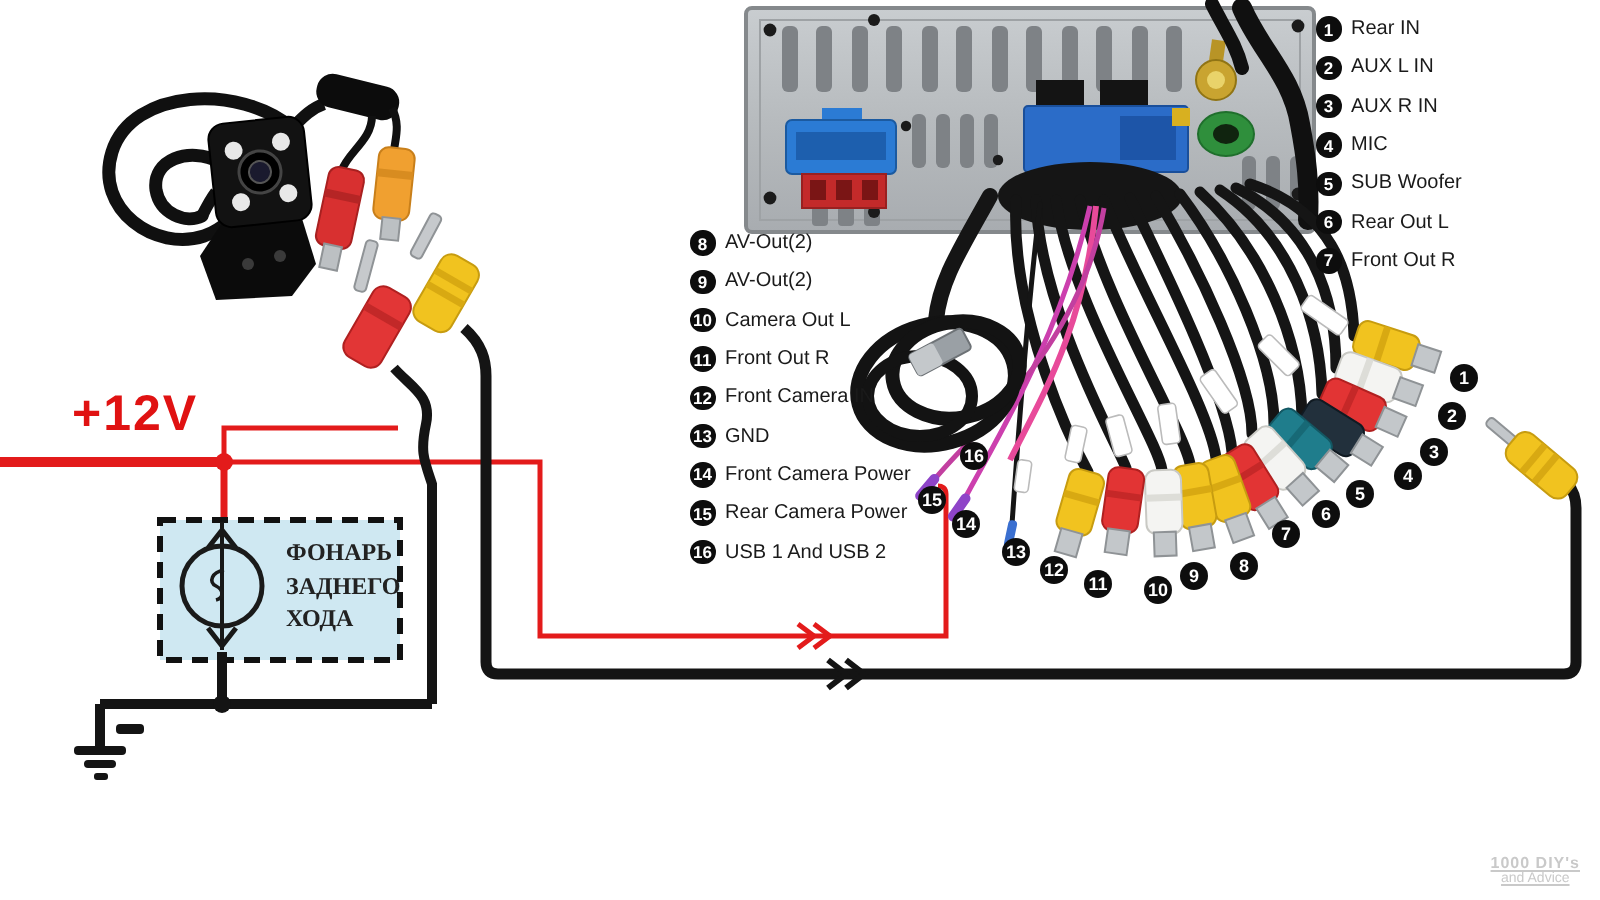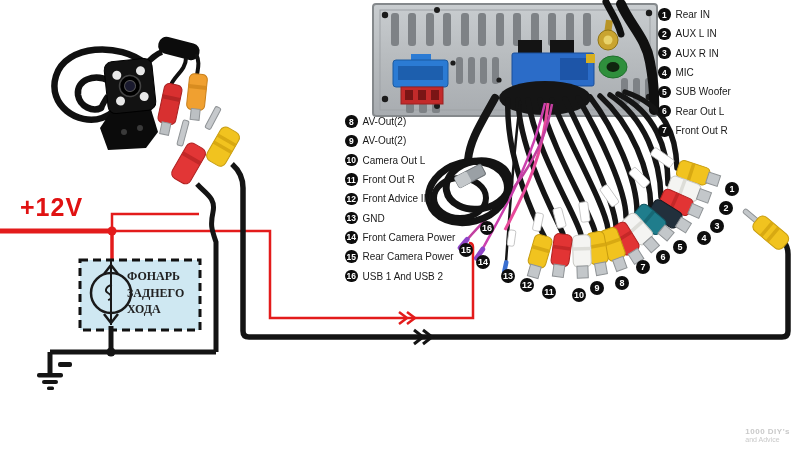--- a/index.html
+++ b/index.html
@@ -3,32 +3,32 @@
 <meta charset="utf-8">
 <style>
   :root{
     --wire-red:#e31b1b; --wire-black:#141414; --label-red:#e01212;
     --lamp-fill:#cfe8f2; --badge-bg:#0d0d0d;
   }
   html,body{margin:0;padding:0;}
   body{font-family:"Liberation Sans", sans-serif;}
   #stage{position:relative;width:800px;height:450px;background:#ffffff;overflow:hidden;}
   #diagram-svg{position:absolute;left:0;top:0;}
-  .abs{position:absolute;}
+  .abs{position:absolute;margin-left:16px;}
   .legend{position:absolute;display:flex;flex-direction:column;}
   .legend-row{display:flex;align-items:center;height:19.3px;}
   .num-badge{width:12.5px;height:12.5px;border-radius:50%;background:var(--badge-bg);color:#fff;
     font-size:8.5px;font-weight:bold;display:flex;align-items:center;justify-content:center;
     margin-right:5px;flex:0 0 auto;}
   .legend-label{font-size:10px;color:#1a1a1a;white-space:nowrap;}
   .fan-badge{position:absolute;width:14px;height:14px;border-radius:50%;background:var(--badge-bg);
     color:#fff;font-size:9px;font-weight:bold;display:flex;align-items:center;justify-content:center;}
   #plus12v{left:20px;top:193px;font-size:25px;font-weight:bold;color:var(--label-red);letter-spacing:1px;}
   #lamp-text{left:127px;top:268px;width:74px;font-size:12px;line-height:16.5px;font-weight:700;color:#222;font-family:Liberation Serif, serif;}
-  #watermark{right:10px;bottom:6px;text-align:left;color:#c9c9c9;line-height:1.15;}
+  #watermark{right:10px;bottom:6px;text-align:center;color:#c9c9c9;line-height:1.15;text-decoration:underline;}
   #watermark .wm1{font-size:8px;font-weight:bold;letter-spacing:.5px;}
   #watermark .wm2{font-size:7px;}
 </style>
 </head>
 <body>
 
 <div id="stage">
 
 <svg id="diagram-svg" width="800" height="450" viewBox="0 0 800 450">
   <defs>
@@ -358,21 +358,21 @@
     <div class="legend-row">
       <span class="num-badge">10</span>
       <span class="legend-label">Camera Out L</span>
       </div>
     <div class="legend-row">
       <span class="num-badge">11</span>
       <span class="legend-label">Front Out R</span>
       </div>
     <div class="legend-row">
       <span class="num-badge">12</span>
-      <span class="legend-label">Front Advice IN</span>
+      <span class="legend-label">Front Camera IN</span>
       </div>
     <div class="legend-row">
       <span class="num-badge">13</span>
       <span class="legend-label">GND</span>
       </div>
     <div class="legend-row">
       <span class="num-badge">14</span>
       <span class="legend-label">Front Camera Power</span>
       </div>
     <div class="legend-row">

